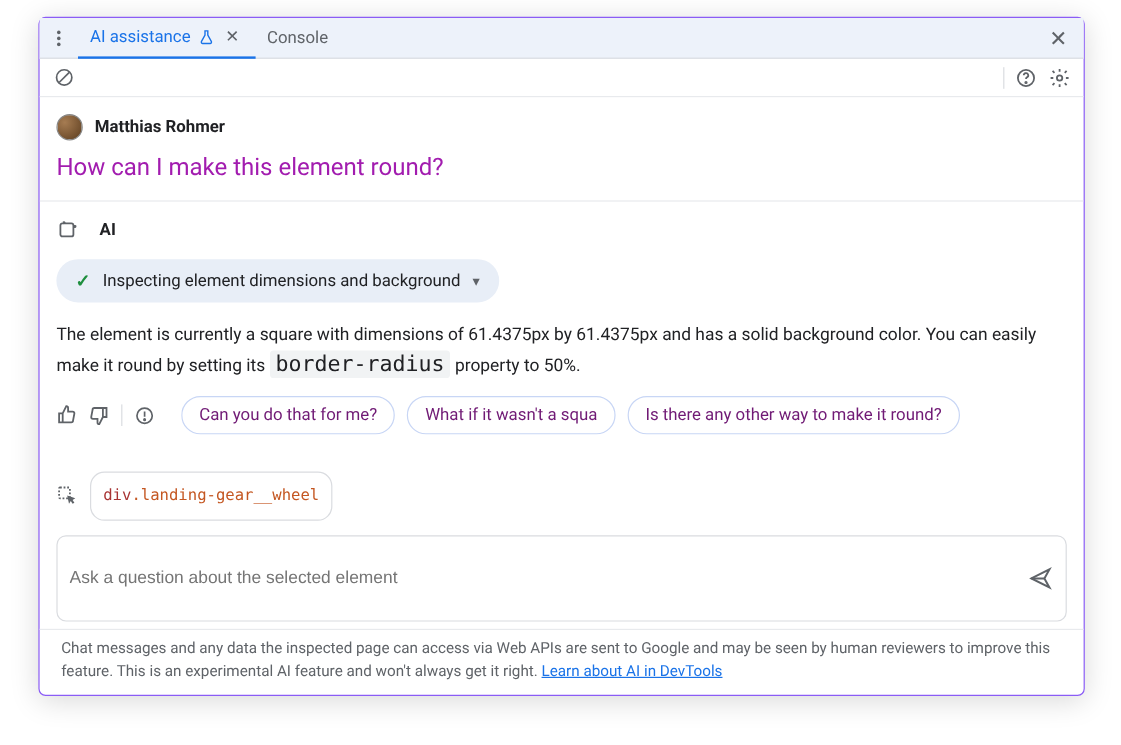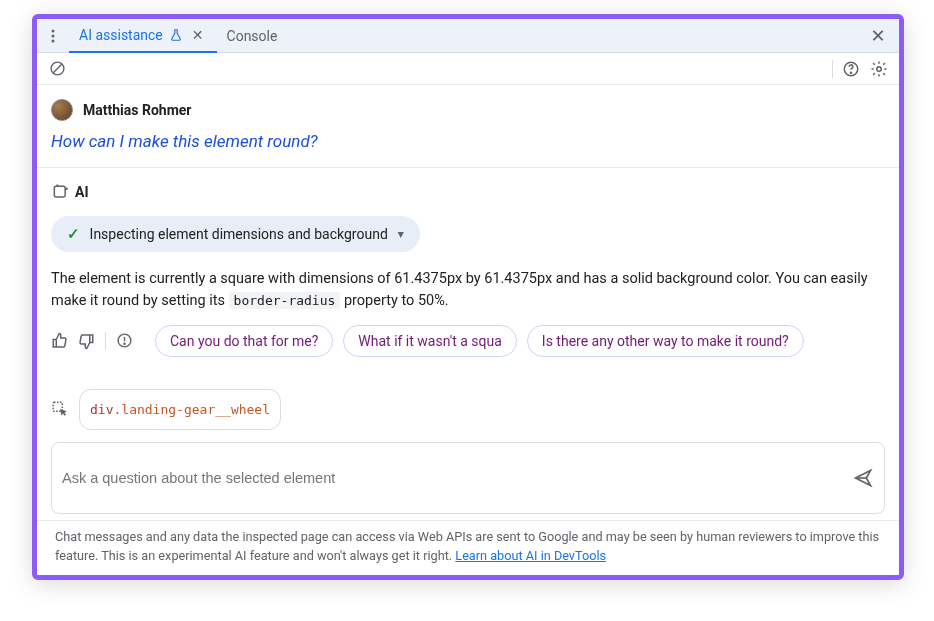--- a/index.html
+++ b/index.html
@@ -1,41 +1,41 @@
 <!DOCTYPE html>
 <html><head>
 <meta charset="utf-8">
 <style>
 * { box-sizing: border-box; margin: 0; padding: 0; }
 body { font-family: -apple-system, BlinkMacSystemFont, "Segoe UI", Roboto, sans-serif; font-size: 13px; background: #fff; color: #202124; width: 934px; height: 621px; overflow: hidden; }
-.panel { width: 872px; height: 566px; margin: 14px 32px; border: 5px solid #8b5cf6; border-radius: 6px; background: #fff; display: flex; flex-direction: column; box-shadow: 0 4px 24px rgba(0,0,0,0.15); }
+.panel { width: 872px; height: 566px; margin: 14px 32px; border: 1px solid #8b5cf6; border-radius: 6px; background: #fff; display: flex; flex-direction: column; box-shadow: 0 4px 24px rgba(0,0,0,0.15); }
 .tabbar { display: flex; align-items: center; height: 34px; background: #edf2fa; border-bottom: 1px solid #dadce0; padding: 0 6px; }
 .kebab { width: 20px; height: 20px; display: flex; align-items: center; justify-content: center; color: #5f6368; cursor: pointer; margin-right: 6px; }
 .tab { display: flex; align-items: center; height: 34px; padding: 0 10px; color: #5f6368; cursor: pointer; gap: 6px; font-size: 14px; }
 .tab.active { color: #1a73e8; border-bottom: 2px solid #1a73e8; }
 .tab-close-x { color: #5f6368; font-size: 14px; padding: 0 3px; }
 .tabbar-close { margin-left: auto; width: 24px; height: 24px; display: flex; align-items: center; justify-content: center; color: #5f6368; cursor: pointer; font-size: 18px; padding-right: 6px; }
 .toolbar { display: flex; align-items: center; height: 32px; padding: 0 10px; border-bottom: 1px solid #e8eaed; gap: 8px; }
 .t-icon { width: 20px; height: 20px; display: flex; align-items: center; justify-content: center; color: #5f6368; cursor: pointer; }
 .t-divider { width: 1px; height: 18px; background: #dadce0; margin-left: auto; }
 .content { flex: 1; overflow: hidden; }
 .msg { padding: 14px 14px 16px 14px; }
 .usr-head { display: flex; align-items: center; gap: 10px; margin-bottom: 10px; }
 .avatar { width: 22px; height: 22px; border-radius: 50%; background: radial-gradient(circle at 30% 30%, #a67c52, #5c3d1f); border: 1px solid #888; }
 .usr-name { font-weight: 700; font-size: 14px; color: #202124; }
-.usr-text { font-size: 17px; color: #1d4ed8; font-style: italic; }
+.usr-text { font-size: 20px; color: #a21caf; }
 .divider { height: 1px; background: #e8eaed; }
-.ai-head { display: flex; align-items: center; gap: 4px; margin-bottom: 14px; }
+.ai-head { display: flex; align-items: center; gap: 16px; margin-bottom: 14px; }
 .ai-icon { width: 20px; height: 20px; color: #5f6368; }
 .ai-label { font-weight: 700; font-size: 14px; }
 .inspect-chip { display: inline-flex; align-items: center; gap: 10px; background: #e8eef7; border-radius: 18px; padding: 9px 16px; margin-bottom: 16px; font-size: 14px; }
 .check { color: #1e8e3e; font-size: 15px; font-weight: bold; }
 .chev { color: #5f6368; font-size: 12px; }
 .ai-body { font-size: 14.5px; line-height: 1.55; margin-bottom: 12px; }
-code.inline { font-family: ui-monospace, "SF Mono", Menlo, Consolas, monospace; background: #f1f3f4; padding: 1px 5px; border-radius: 3px; font-size: 13px; color: #202124; }
+code.inline { font-family: ui-monospace, "SF Mono", Menlo, Consolas, monospace; background: #f1f3f4; padding: 1px 5px; border-radius: 3px; font-size: 18px; color: #202124; }
 .fb-row { display: flex; align-items: center; gap: 8px; }
 .fb-icons { display: flex; align-items: center; gap: 8px; color: #5f6368; }
 .fb-icons .sep { width: 1px; height: 18px; background: #dadce0; margin: 0 2px; }
 .suggestions { display: flex; gap: 10px; margin-left: 14px; overflow: hidden; }
 .sugg { border: 1px solid #c8d6f5; color: #701a75; border-radius: 16px; padding: 7px 14px; font-size: 14px; white-space: nowrap; cursor: pointer; background:#fff; }
 .input-area { padding: 12px 14px 6px 14px; }
 .elem-row { display: flex; align-items: center; gap: 10px; margin-bottom: 12px; }
 .pick-icon { width: 18px; height: 18px; color: #5f6368; }
 .elem-chip { border: 1px solid #dadce0; border-radius: 12px; padding: 12px 10px; font-family: ui-monospace, "SF Mono", Menlo, Consolas, monospace; font-size: 13px; color: #a83434; }
 .elem-chip .cls { color: #c45722; }

